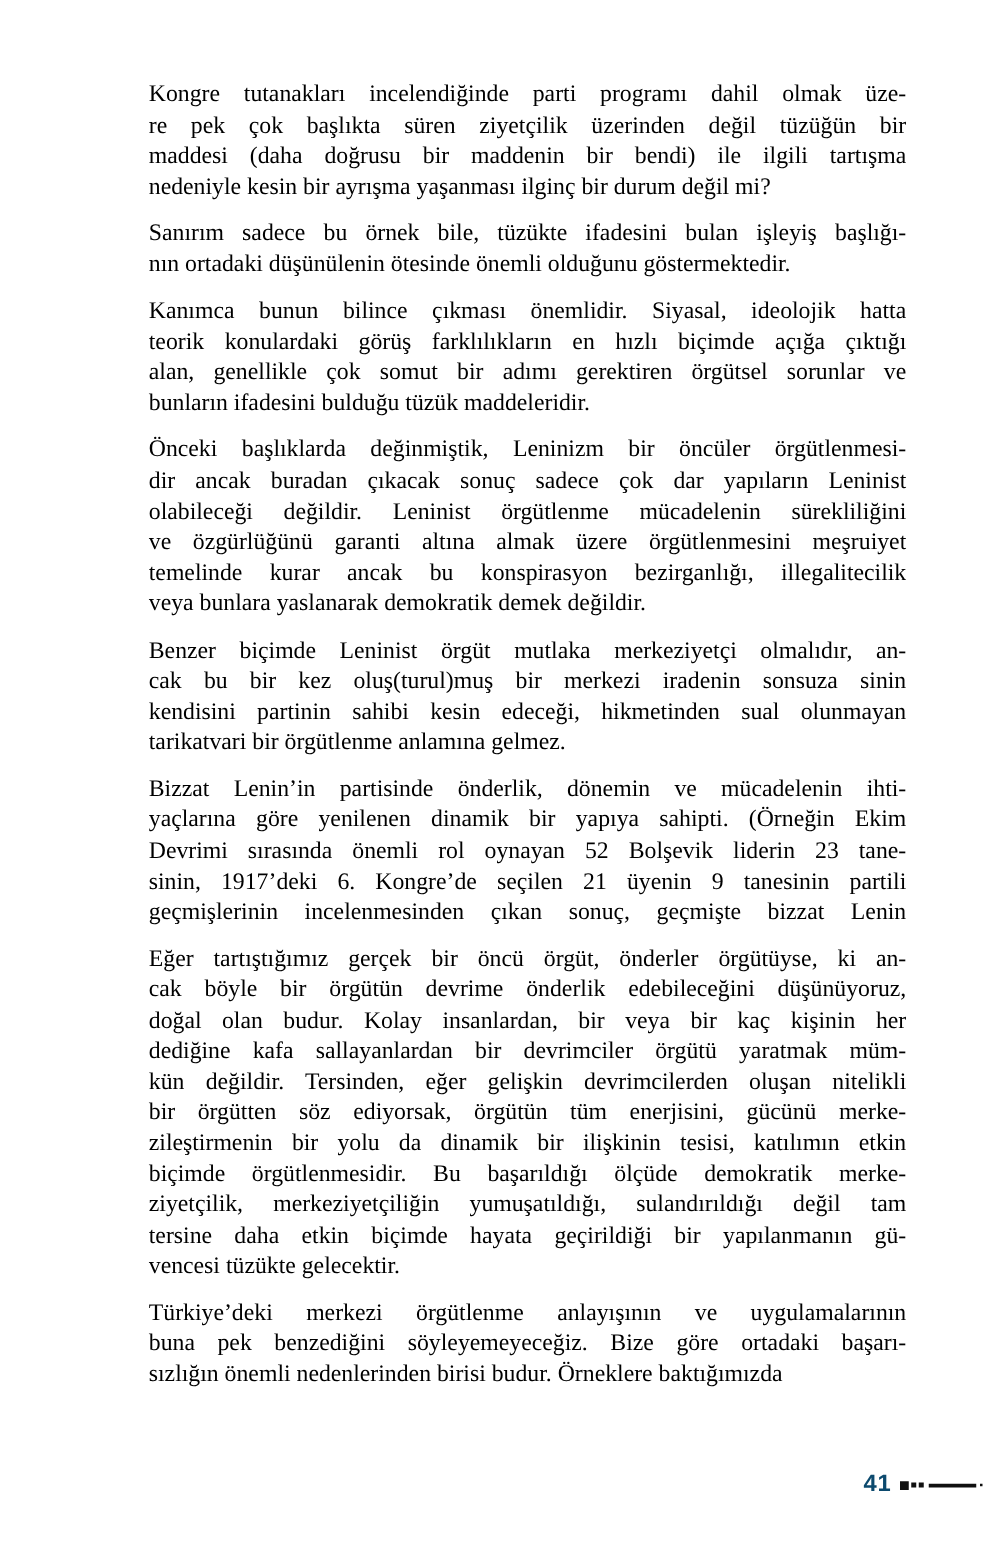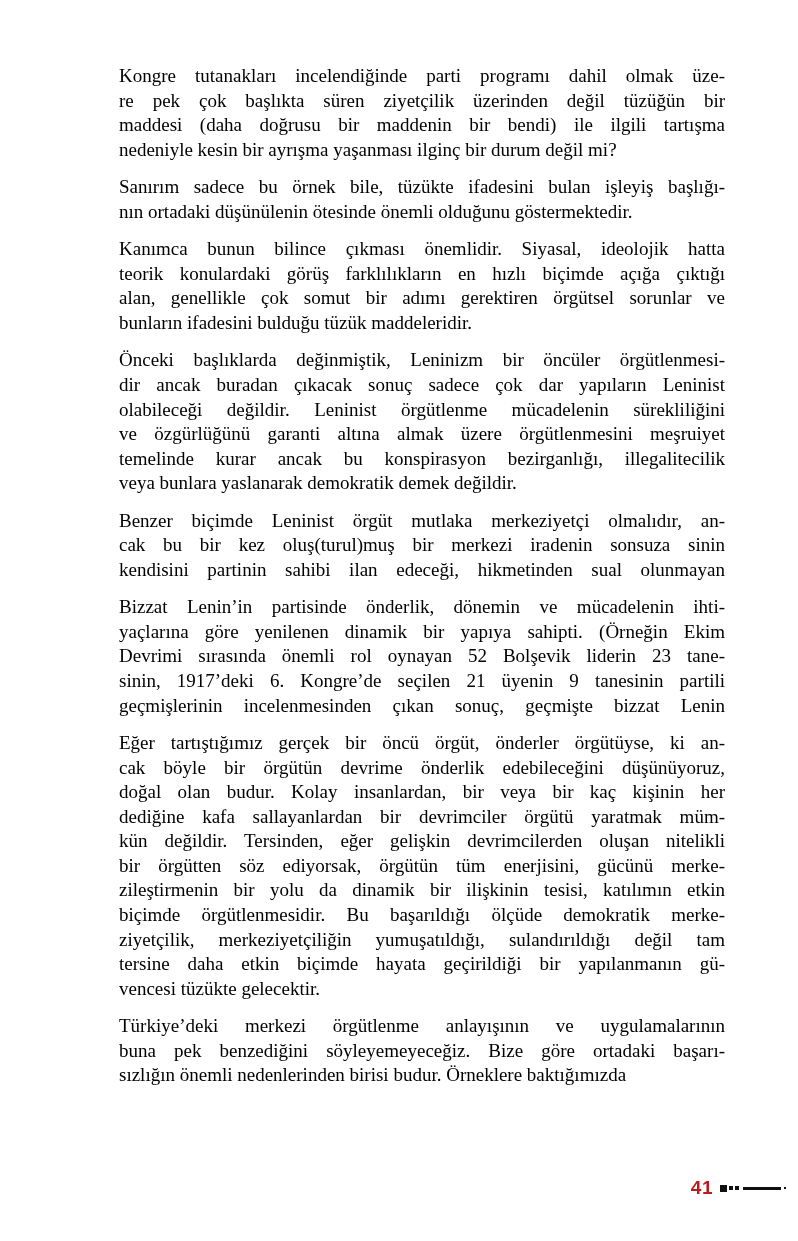--- a/index.html
+++ b/index.html
@@ -43,21 +43,21 @@
     position: absolute;
     top: 1177px;
     right: 12px;
     display: flex;
     align-items: center;
   }
   .page-number {
     font-family: "Liberation Sans", "DejaVu Sans", sans-serif;
     font-weight: bold;
     font-size: 19px;
-    color: #b91c1c;
+    color: #0c4a6e;
     letter-spacing: 0.5px;
   }
   .ornament {
     display: flex;
     align-items: center;
     margin-left: 7px;
   }
   .orn-sq-big {
     width: 7px; height: 7px;
     background: #101010;
@@ -105,21 +105,22 @@
         <div class="line">Önceki başlıklarda değinmiştik, Leninizm bir öncüler örgütlenmesi-</div>
         <div class="line">dir ancak buradan çıkacak sonuç sadece çok dar yapıların Leninist</div>
         <div class="line">olabileceği değildir. Leninist örgütlenme mücadelenin sürekliliğini</div>
         <div class="line">ve özgürlüğünü garanti altına almak üzere örgütlenmesini meşruiyet</div>
         <div class="line">temelinde kurar ancak bu konspirasyon bezirganlığı, illegalitecilik</div>
         <div class="line last">veya bunlara yaslanarak demokratik demek değildir.</div>
       </div>
       <div class="paragraph">
         <div class="line">Benzer biçimde Leninist örgüt mutlaka merkeziyetçi olmalıdır, an-</div>
         <div class="line">cak bu bir kez oluş(turul)muş bir merkezi iradenin sonsuza sinin</div>
-        <div class="line">kendisini partinin sahibi ilan edeceği, hikmetinden sual olunmayan</div>
+        <div class="line">kendisini partinin sahibi kesin edeceği, hikmetinden sual olunmayan</div>
+        <div class="line last">tarikatvari bir örgütlenme anlamına gelmez.</div>
       </div>
       <div class="paragraph">
         <div class="line">Bizzat Lenin’in partisinde önderlik, dönemin ve mücadelenin ihti-</div>
         <div class="line">yaçlarına göre yenilenen dinamik bir yapıya sahipti. (Örneğin Ekim</div>
         <div class="line">Devrimi sırasında önemli rol oynayan 52 Bolşevik liderin 23 tane-</div>
         <div class="line">sinin, 1917’deki 6. Kongre’de seçilen 21 üyenin 9 tanesinin partili</div>
         <div class="line">geçmişlerinin incelenmesinden çıkan sonuç, geçmişte bizzat Lenin</div>
       </div>
       <div class="paragraph">
         <div class="line">Eğer tartıştığımız gerçek bir öncü örgüt, önderler örgütüyse, ki an-</div>

